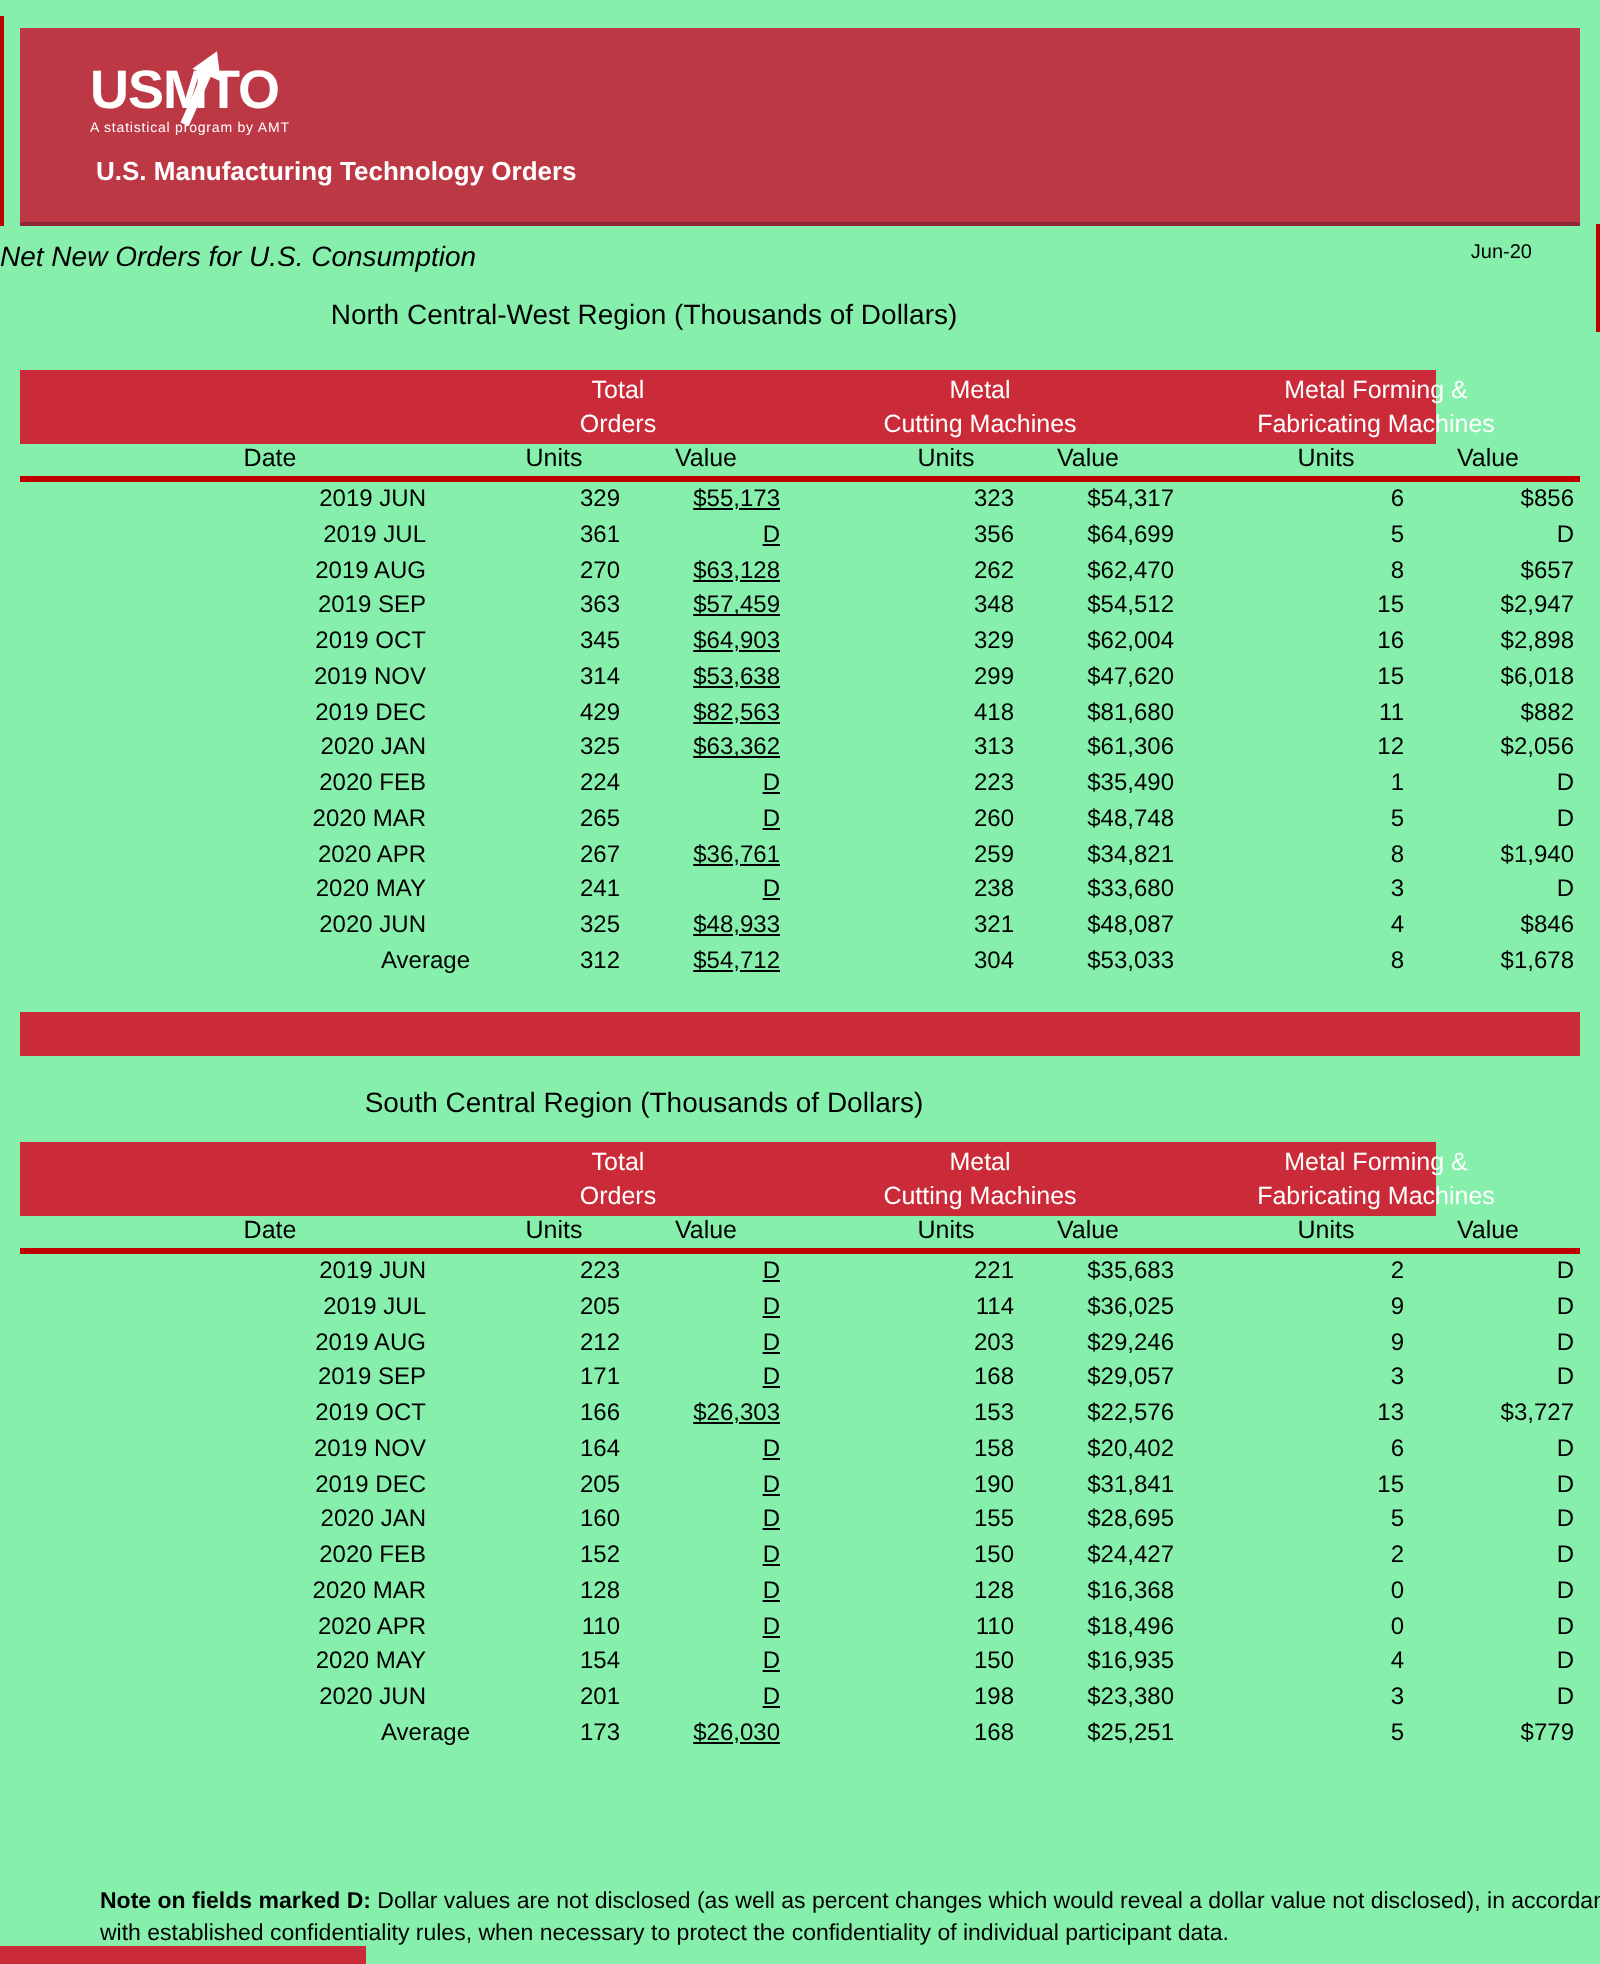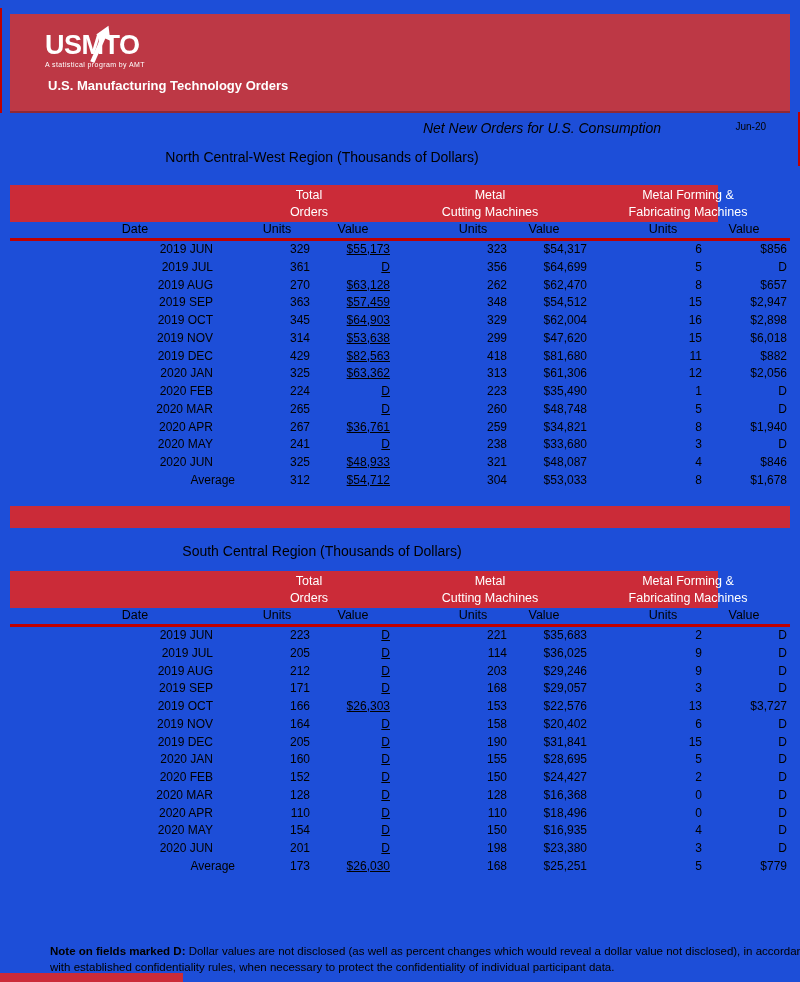--- a/index.html
+++ b/index.html
@@ -1,34 +1,34 @@
 <!DOCTYPE html>
 <html><head>
 <meta charset="utf-8">
 <style>
   * { margin:0; padding:0; box-sizing:border-box; }
   html,body { background:#fff; }
-  .page { position:relative; width:800px; height:982px; background:#1d4ed8; overflow:hidden;
+  .page { position:relative; width:800px; height:982px; background:#86efac; overflow:hidden;
           font-family:"Liberation Sans", sans-serif; color:#000; }
 
   
   .edge-left  { position:absolute; left:0; top:8px;  width:2px; height:105px; background:#C00000; }
   .edge-right { position:absolute; right:0; top:112px; width:2px; height:54px; background:#C00000; }
 
   
   .banner { position:absolute; left:10px; top:14px; width:780px; height:99px;
             background:#BD3845; border-bottom:2px solid #8E2836; }
   .logo { position:absolute; left:35px; top:16px; }
   .logo-text { font-size:27px; font-weight:bold; color:#fff; letter-spacing:-0.5px;
                font-family:"Liberation Sans", sans-serif; }
   .logo-arrow { position:absolute; left:36px; top:-8px; }
   .tagline { font-size:7px; color:#fff; letter-spacing:0.4px; margin-top:0px; }
   .subtitle { position:absolute; left:38px; top:64px; color:#fff; font-weight:bold; font-size:13px; }
 
-  .report-title { position:absolute; top:120px; left:0; width:661px; text-align:right;
+  .report-title { position:absolute; top:120px; left:0; width:661px; text-align:left;
                   font-style:italic; font-size:14px; }
   .report-date  { position:absolute; top:121px; left:690px; width:76px; text-align:right; font-size:10px; }
 
   .region-title { position:absolute; left:0; width:644px; text-align:center; font-size:14px; }
   .region-title.t1 { top:149px; }
   .region-title.t2 { top:543px; }
 
   .band { position:absolute; left:10px; width:708px; height:37px; background:#CB2B38; color:#fff; }
   .band.t1 { top:185px; }
   .band.t2 { top:571px; }

